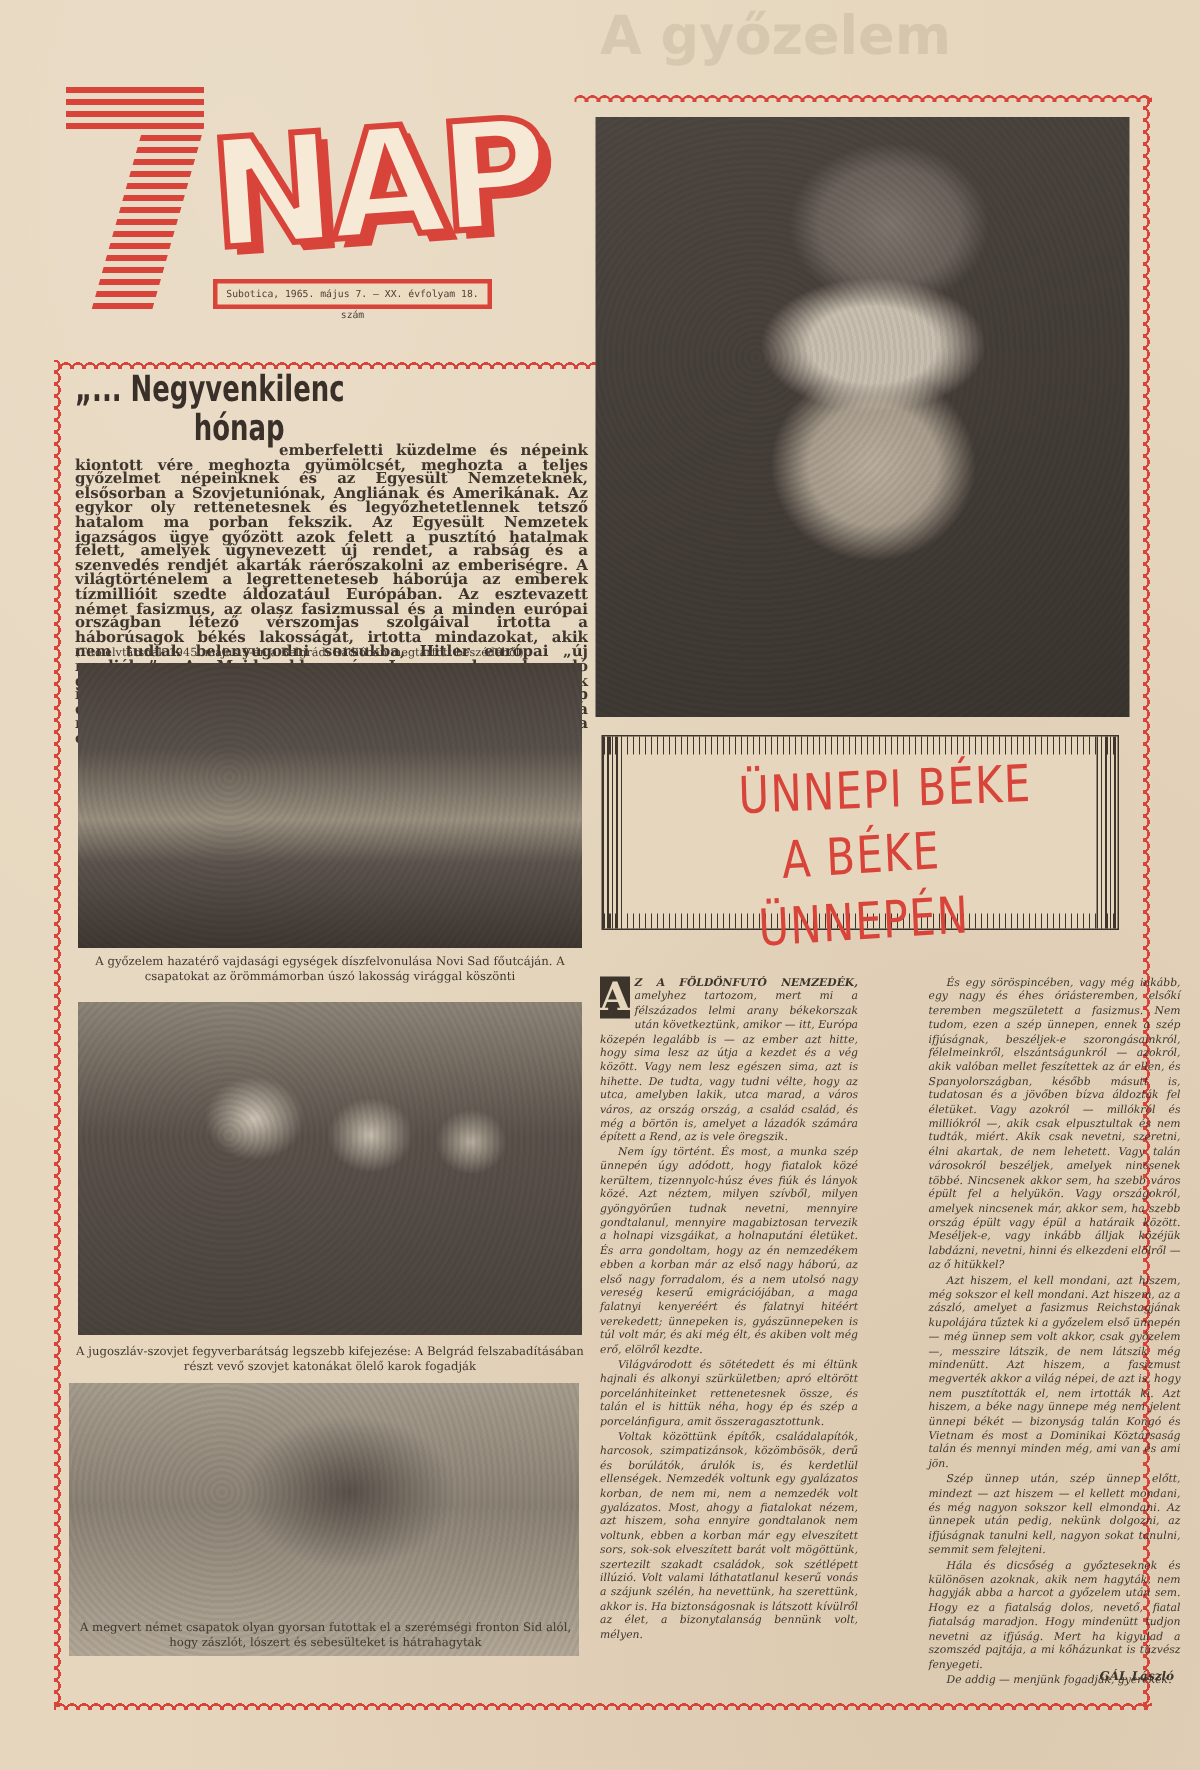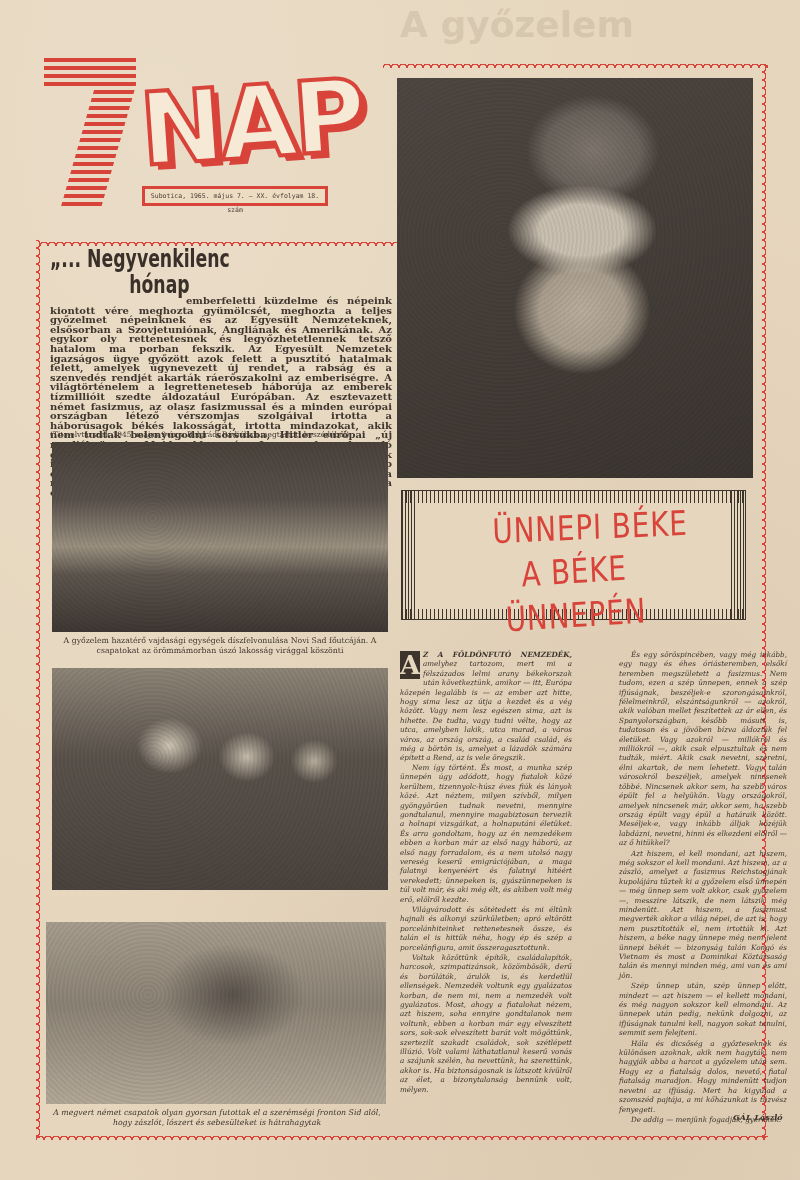--- a/index.html
+++ b/index.html
@@ -177,23 +177,24 @@
       <span class="l2">hónap</span>
     </div>
     <div class="quote-body">emberfeletti küzdelme és népeink kiontott vére meghozta gyümölcsét, meghozta a teljes győzelmet népeinknek és az Egyesült Nemzeteknek, elsősorban a Szovjetuniónak, Angliának és Amerikának. Az egykor oly rettenetesnek és legyőzhetetlennek tetsző hatalom ma porban fekszik. Az Egyesült Nemzetek igazságos ügye győzött azok felett a pusztító hatalmak felett, amelyek úgynevezett új rendet, a rabság és a szenvedés rendjét akarták ráerőszakolni az emberiségre. A világtörténelem a legretteneteseb háborúja az emberek tízmillióit szedte áldozatául Európában. Az esztevazett német fasizmus, az olasz fasizmussal és a minden európai országban létező vérszomjas szolgáival irtotta a háborúsagok békés lakosságát, irtotta mindazokat, akik nem tudtak belenyugodni sorsukba, Hitler európai „új rendjébe”. A Majdanekhez és Jasenovachoz hasonló gyűjtőtáborok százai, az iszonyat és a halál táborai örök időkre szörnyű figyelmeztetésül állnak majd minden nép előtt, hogy soha többé ne engedje meg a tragédia megismétlődését, és mindent elkövessen, hogy e tragédia okozóját, a fasizmust, csírájában elfojtsák.”</div>
   </div>
   <div class="quote-source" style="top:430px;">(Tito elvtársnak 1945. május 9-én a Belgrádi Rádióban megtartott beszédéből)</div>
 
   <div class="photo photo-parade" style="top:442px; height:190px;"></div>
   <div class="caption" style="left:50px; top:636px; width:340px;">A győzelem hazatérő vajdasági egységek díszfelvonulása Novi Sad főutcáján. A csapatokat az örömmámorban úszó lakosság virággal köszönti</div>
 
   <div class="photo photo-soldiers"></div>
+  <div class="caption" style="left:50px; top:896px; width:340px;">A jugoszláv-szovjet fegyverbarátság legszebb kifejezése: A Belgrád felszabadításában részt vevő szovjet katonákat ölelő karok fogadják</div>
 
   <div class="photo photo-wreck"></div>
-  <div class="caption" style="left:44px; top:1108px; width:346px;font-style:italic;">A megvert német csapatok olyan gyorsan futottak el a szerémségi fronton Sid alól, hogy zászlót, lószert és sebesülteket is hátrahagytak</div>
+  <div class="caption" style="left:44px; top:1080px; width:346px;">A megvert német csapatok olyan gyorsan futottak el a szerémségi fronton Sid alól, hogy zászlót, lószert és sebesülteket is hátrahagytak</div>
 
   <div class="title-box">
     <div class="title-text">
       <span class="t1">ÜNNEPI BÉKE</span>
       <span class="t2">A BÉKE ÜNNEPÉN</span>
     </div>
   </div>
 
   <div class="article col1">
     <div class="dropcap">A</div>

